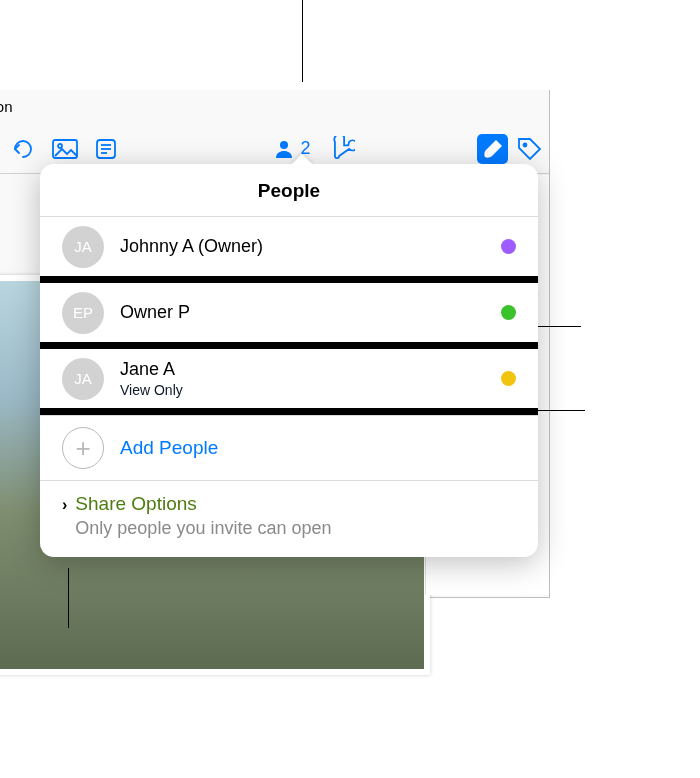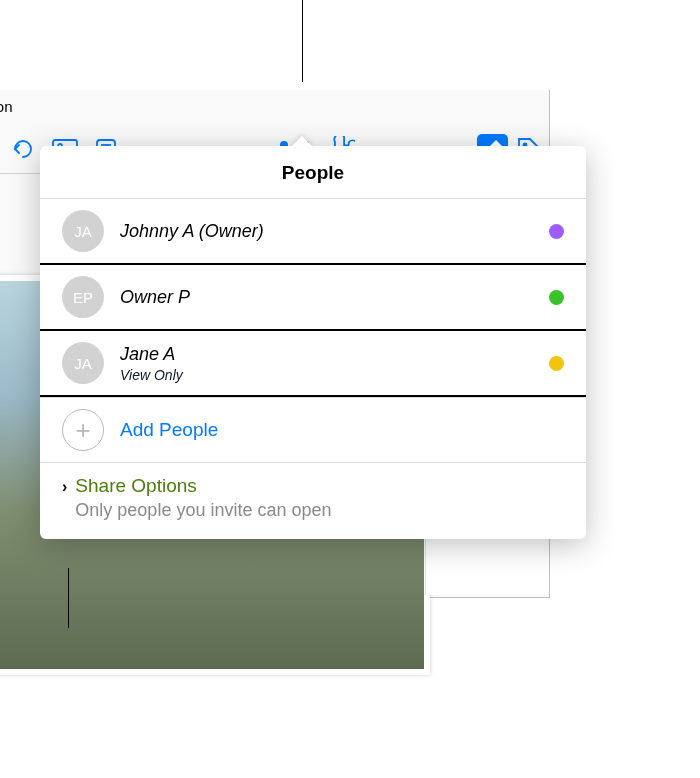--- a/index.html
+++ b/index.html
@@ -110,24 +110,24 @@
       width: 460px;
       height: 400px;
       background: linear-gradient(#b9d6df, #9bb9c7 30%, #7e8d6f 60%, #5d6b51);
       border: 6px solid #fff;
       box-shadow: 0 0 4px rgba(0,0,0,0.2);
     }
 
     .popover {
       position: absolute;
       left: 40px;
-      top: 146px;
-      width: 546px;
+      top: 164px;
+      width: 498px;
       background: #fff;
-      border-radius: 6px;
+      border-radius: 14px;
       box-shadow: 0 6px 30px rgba(0,0,0,0.25);
       z-index: 10;
     }
 
     .popover-arrow {
       position: absolute;
       top: -10px;
       left: 250px;
       width: 0; height: 0;
       border-left: 12px solid transparent;
@@ -142,21 +142,21 @@
       font-size: 19px;
       font-weight: 600;
       border-bottom: 1px solid #dcdcdc;
     }
 
     .person-row {
       display: flex;
       align-items: center;
       min-height: 66px;
       padding: 0 22px;
-      border-bottom: 2px solid #000000;
+      border-bottom: 7px solid #000000;
       position: relative;
     }
 
     .person-row:first-of-type {
       padding-left: 22px;
       margin-left: 0;
     }
 
 
     .avatar {
@@ -170,21 +170,20 @@
       font-size: 15px;
       flex-shrink: 0;
     }
 
     .person-info {
       flex: 1;
       padding-left: 16px;
       display: flex;
       flex-direction: column;
       justify-content: flex-end;
-      font-style: italic;
     }
     .person-name { font-size: 18px; color: #000; }
     .person-sub { font-size: 14px; color: #0f172a; margin-top: 2px; }
 
     .dot {
       width: 15px; height: 15px;
       border-radius: 50%;
       flex-shrink: 0;
     }
 

